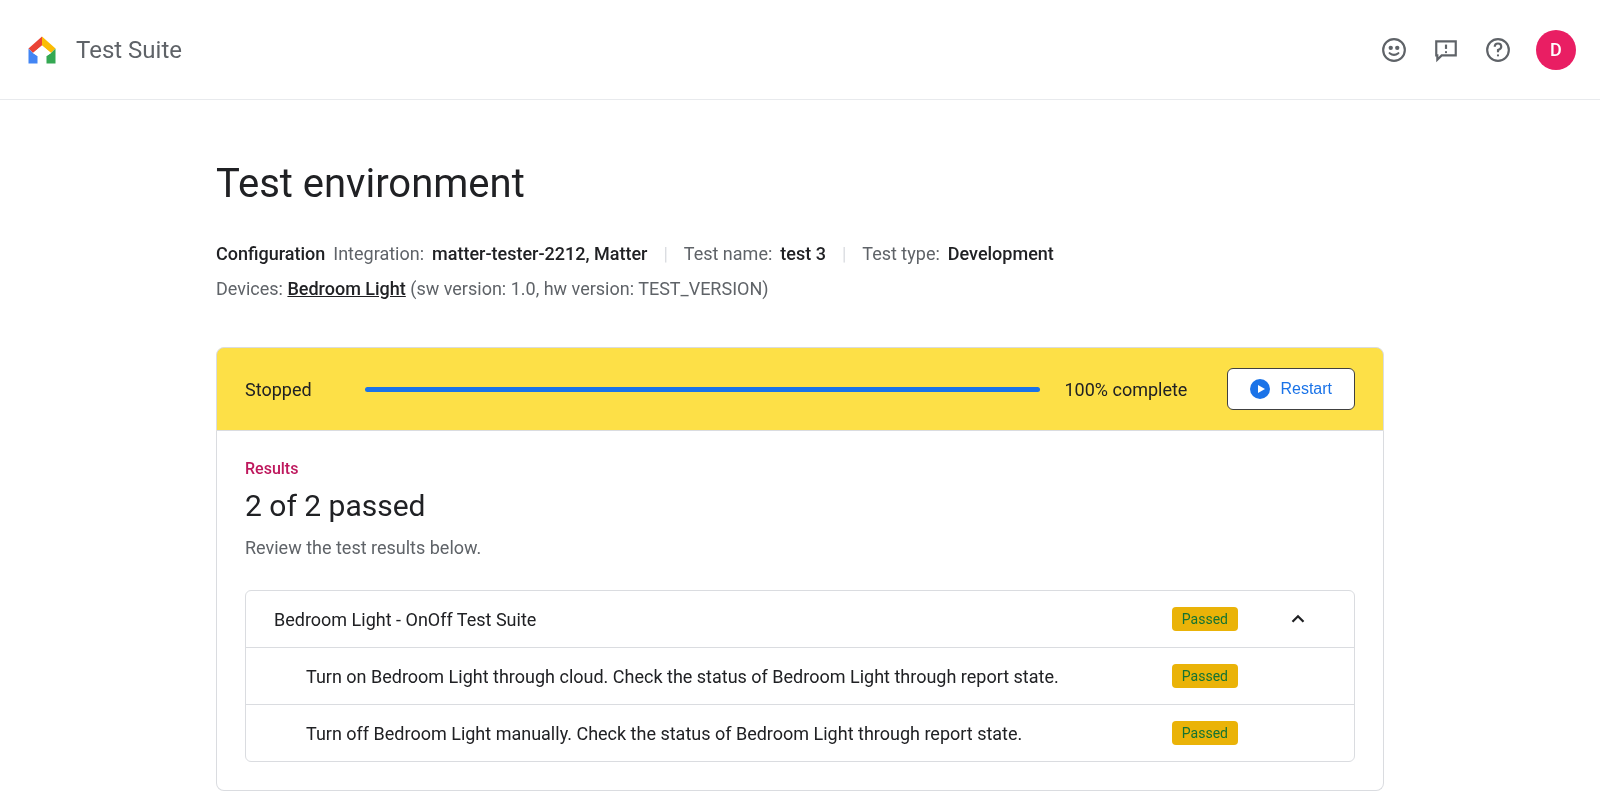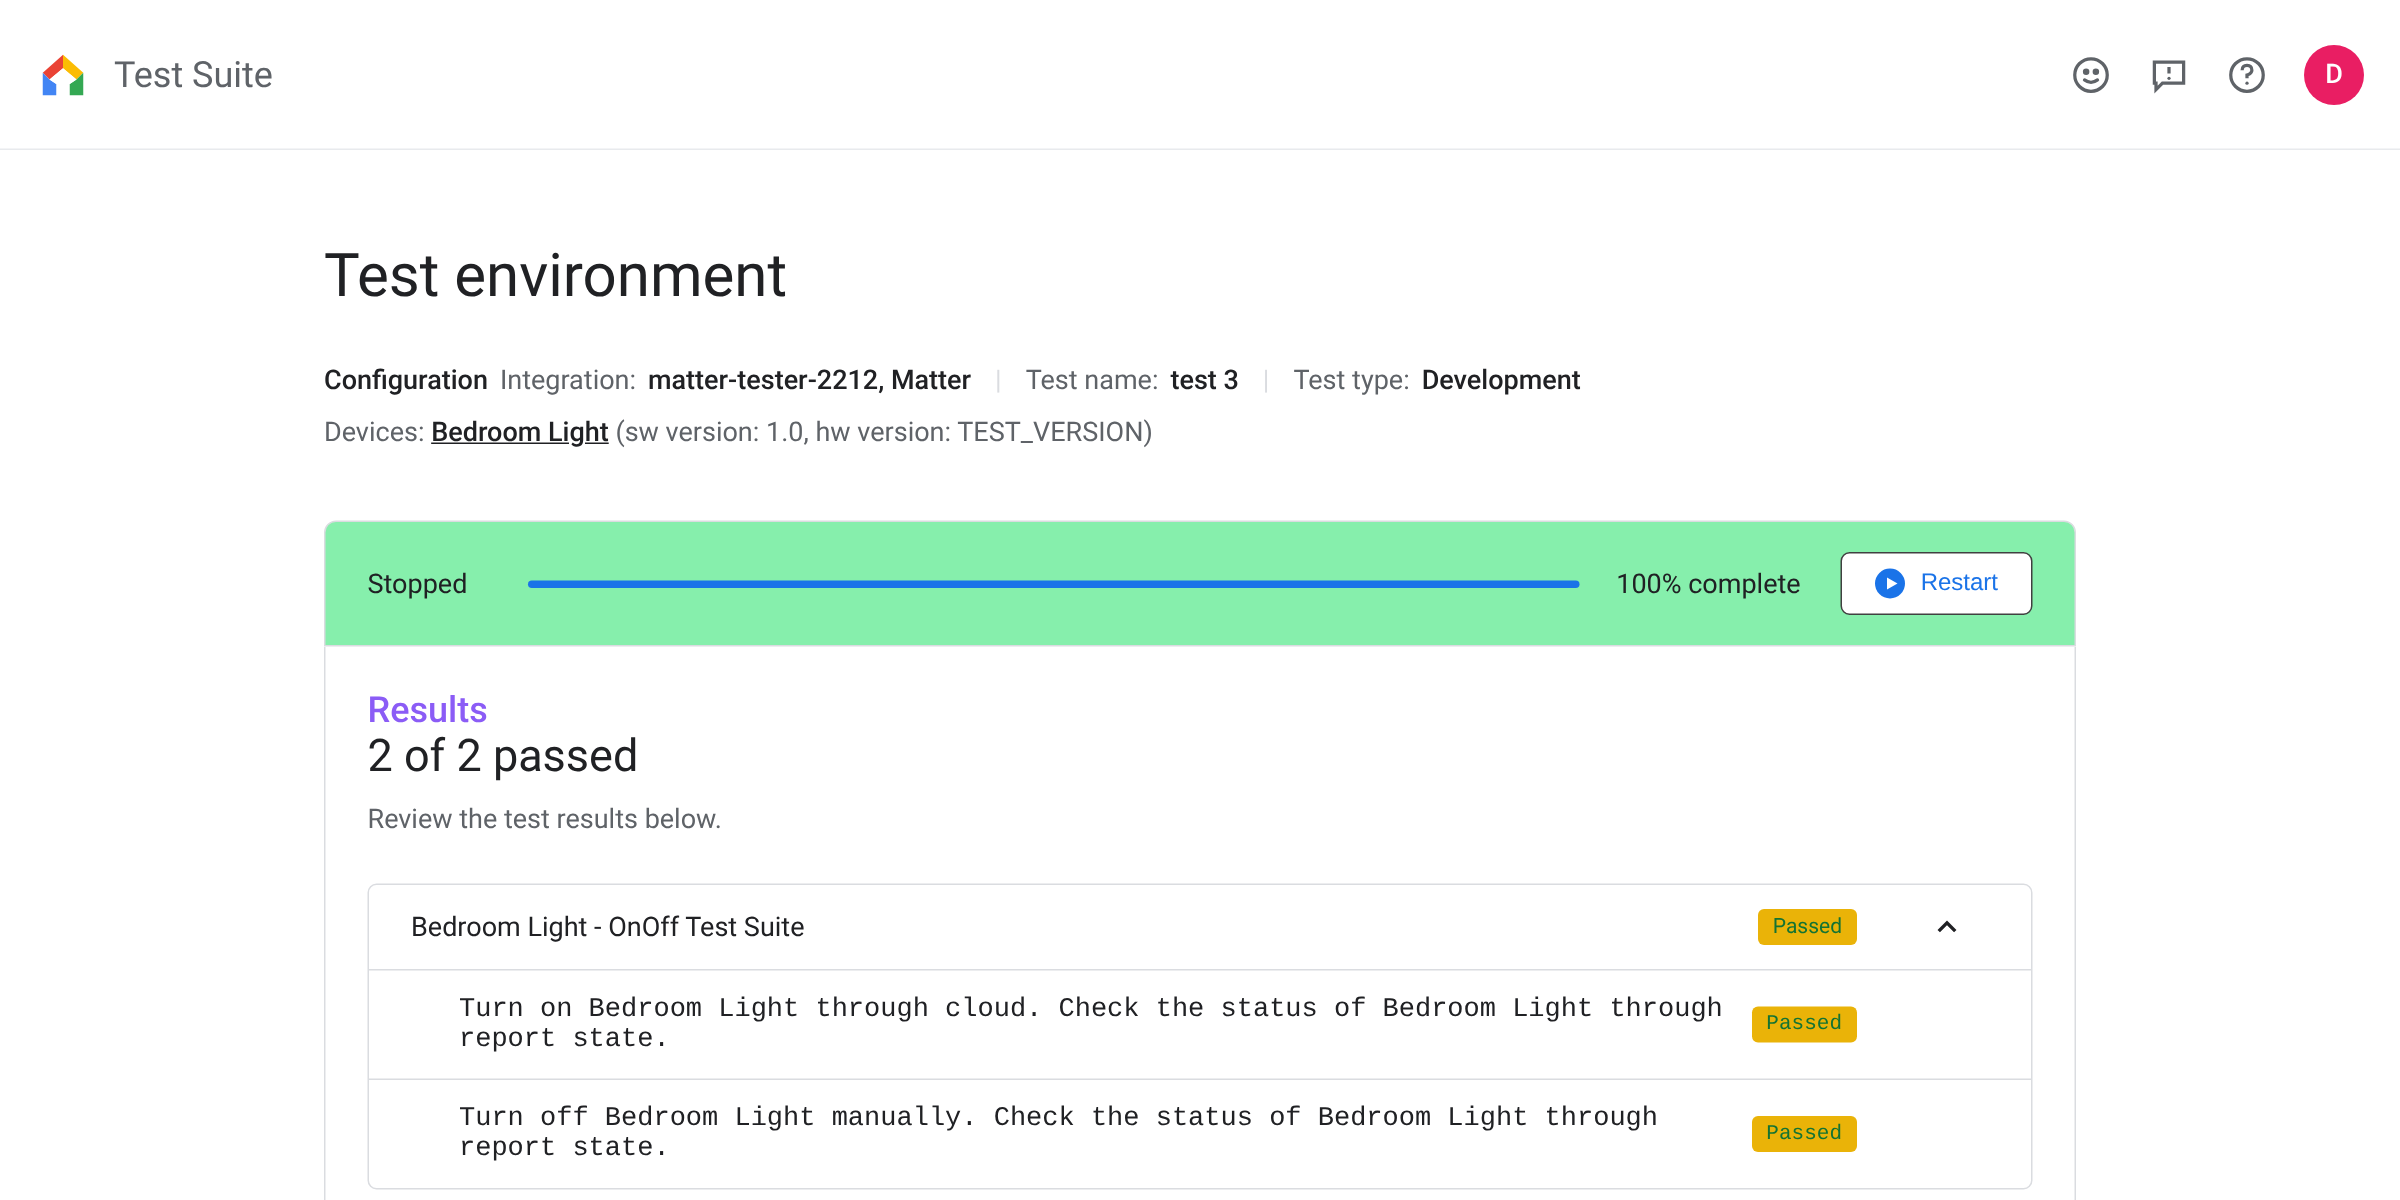--- a/index.html
+++ b/index.html
@@ -97,27 +97,27 @@
       font-size: 18px;
       color: #5f6368;
       margin-bottom: 48px;
     }
     .devices-line .device-name {
       font-weight: 500;
       color: #202124;
       text-decoration: underline;
     }
     .status-bar {
-      background: #86efac;
+      background: #fde047;
       border: 1px solid #dadce0;
       border-radius: 8px 8px 0 0;
       padding: 20px 28px;
       display: flex;
       align-items: center;
-      gap: 27px;
+      gap: 40px;
     }
     .status-text {
       font-size: 18px;
       color: #202124;
       font-weight: 400;
       min-width: 80px;
     }
     .progress-container {
       flex: 1;
       display: flex;
@@ -165,23 +165,24 @@
       border-bottom: 4px solid transparent;
       margin-left: 2px;
     }
     .results-panel {
       border: 1px solid #dadce0;
       border-top: none;
       border-radius: 0 0 8px 8px;
       padding: 28px;
     }
     .results-heading {
-      font-size: 24px;
-      font-weight: 500;
-      color: #8b5cf6;
+      font-size: 16px;
+      font-weight: 500;
+      color: #be185d;
+      margin-bottom: 10px;
     }
     .results-summary {
       font-size: 30px;
       font-weight: 400;
       color: #202124;
       margin-bottom: 14px;
     }
     .results-subtext {
       font-size: 18px;
       color: #5f6368;
@@ -218,21 +219,20 @@
       height: 24px;
       display: flex;
       align-items: center;
       justify-content: center;
     }
     .test-item {
       display: flex;
       align-items: center;
       padding: 16px 28px 16px 60px;
       border-bottom: 1px solid #dadce0;
-      font-family: Liberation Mono, monospace;
     }
     .test-item:last-child {
       border-bottom: none;
     }
     .test-item-text {
       flex: 1;
       font-size: 18px;
       color: #202124;
     }
     .test-item .status-badge {

